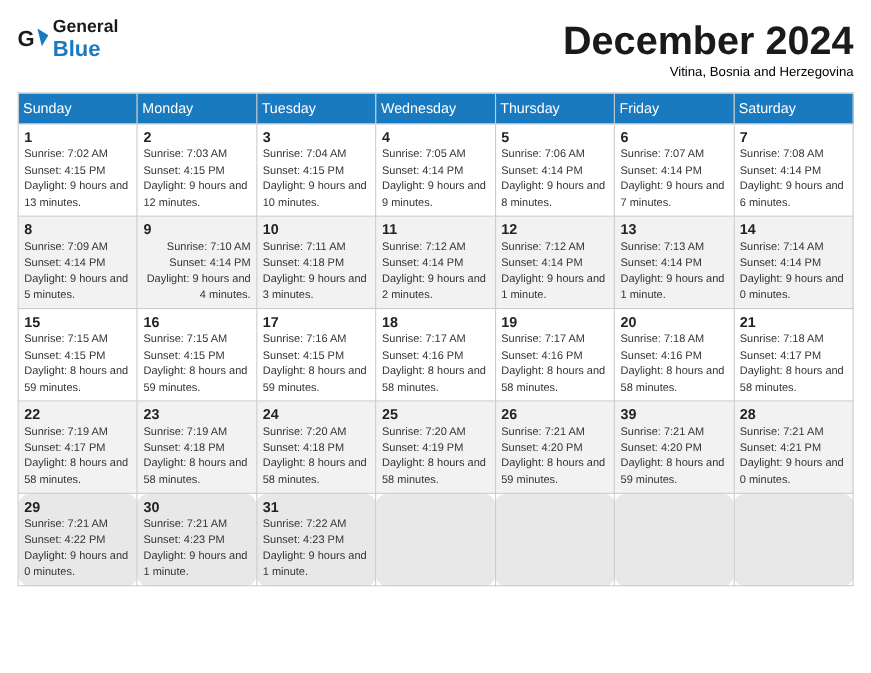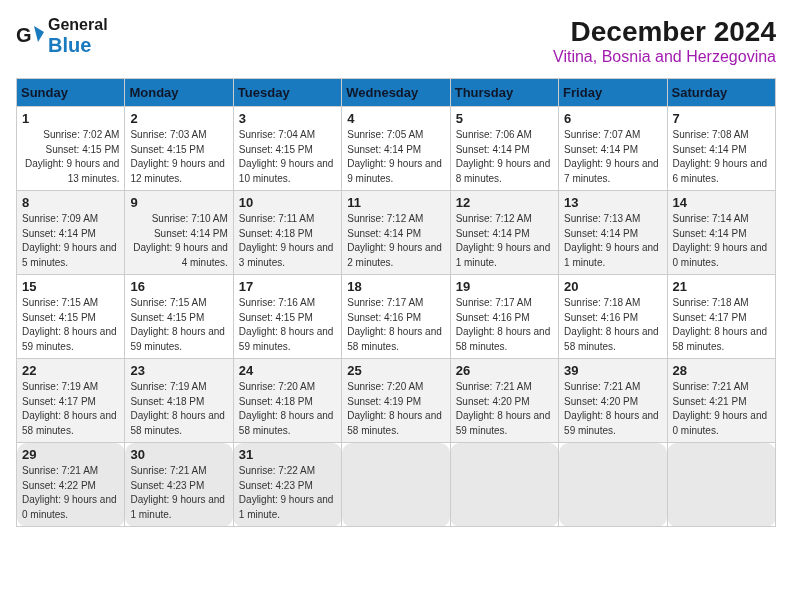--- a/index.html
+++ b/index.html
@@ -20,38 +20,38 @@
       display: flex;
       align-items: center;
       gap: 4px;
     }
     .logo-icon {
       width: 28px;
       height: 28px;
     }
     .title-area { text-align: right; }
     .month-title {
-      font-size: 28px;
+      font-size: 36px;
       font-weight: bold;
       color: #1a1a1a;
     }
     .location-title {
-      font-size: 16px;
-      color: #a21caf;
+      font-size: 12px;
+      color: #000000;
     }
     table {
       width: 100%;
       border-collapse: collapse;
       table-layout: fixed;
     }
     thead tr th {
       background: #1a7abf;
-      color: #0f172a;
+      color: #ffffff;
       font-size: 13px;
-      font-weight: bold;
+      font-weight: normal;
       padding: 6px 4px;
       text-align: left;
       border: 1px solid #ccc;
     }
     tbody tr td {
       vertical-align: top;
       border: 1px solid #ccc;
       padding: 4px 5px;
       font-size: 10.5px;
       color: #222;
@@ -109,21 +109,21 @@
         <th>Wednesday</th>
         <th>Thursday</th>
         <th>Friday</th>
         <th>Saturday</th>
       </tr>
   </thead>
   <tbody id="calendar-body">
   <tr>
         <td>
           <span class="day-number">1</span>
-          <div class="day-info" style="white-space: pre-line; text-align: right;">Sunrise: 7:02 AM
+          <div class="day-info" style="white-space: pre-line;">Sunrise: 7:02 AM
 Sunset: 4:15 PM
 Daylight: 9 hours and 13 minutes.</div>
         </td>
         <td>
           <span class="day-number">2</span>
           <div class="day-info" style="white-space: pre-line;">Sunrise: 7:03 AM
 Sunset: 4:15 PM
 Daylight: 9 hours and 12 minutes.</div>
         </td>
         <td>

